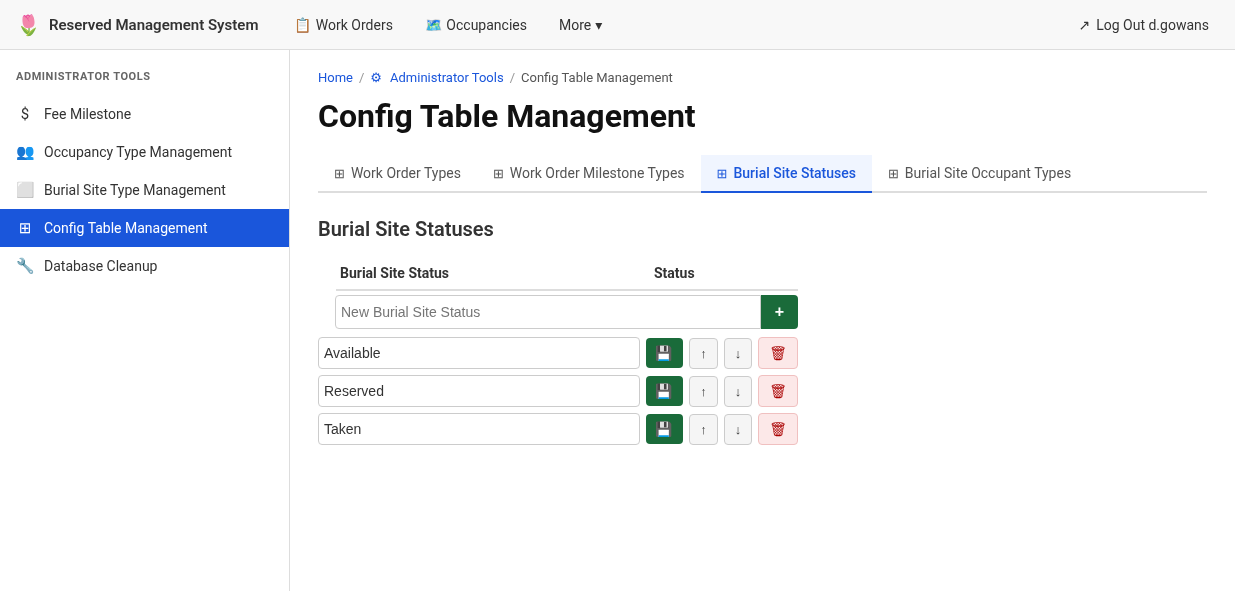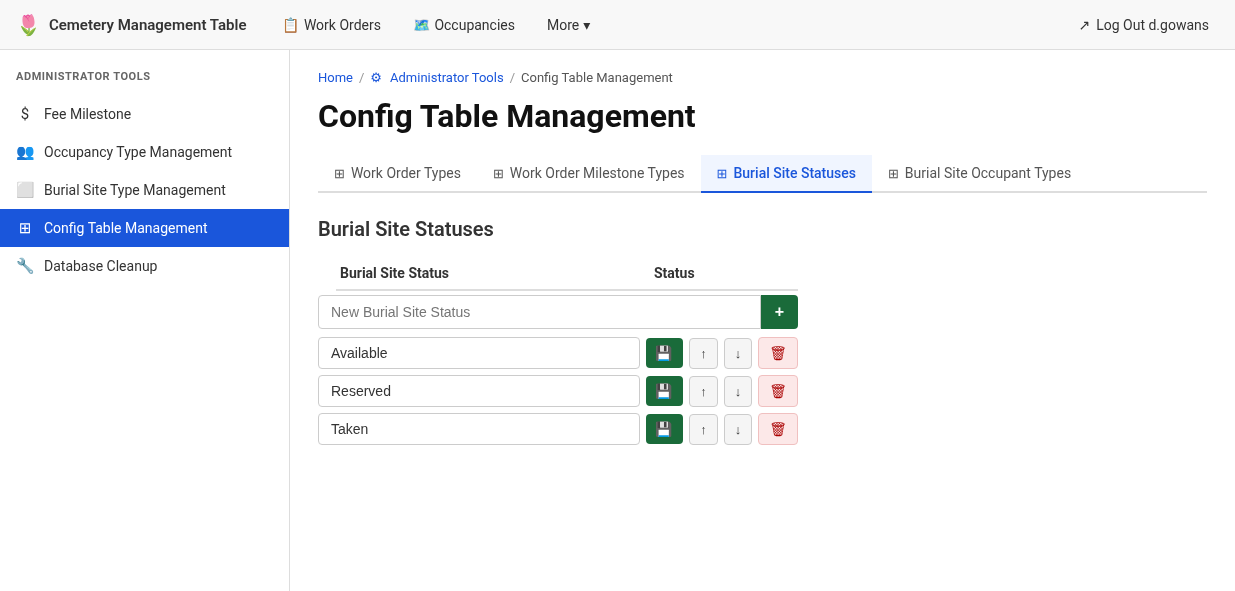--- a/index.html
+++ b/index.html
@@ -93,35 +93,35 @@
       font-weight: 700; font-size: 14px; padding: 8px 4px; border-bottom: 2px solid #ddd;
       margin-bottom: 4px;
       margin-left: 18px;
     }
 
     
     .input-row {
       display: flex; align-items: center; margin-bottom: 8px; gap: 0;
     }
     .input-row input {
-      flex: 1; padding: 8px 12px; border: 1px solid #ccc; border-radius: 4px 0 0 4px;
-      font-size: 14px; color: #999; outline: none;
+      flex: 1; padding: 8px 5px; border: 1px solid #ccc; border-radius: 4px 0 0 4px;
+      font-size: 14px; color: #999; outline: none; margin-left: 17px;
     }
     .btn-add {
       background: #1a6b3a; color: #fff; border: none; padding: 8px 14px;
       border-radius: 0 4px 4px 0; cursor: pointer; font-size: 16px; font-weight: 700;
       display: flex; align-items: center; justify-content: center;
     }
 
     
     .data-row {
       display: flex; align-items: center; gap: 6px; margin-bottom: 6px;
     }
     .data-row input {
-      flex: 1; padding: 7px 12px; border: 1px solid #ccc; border-radius: 4px;
+      flex: 1; padding: 7px 5px; border: 1px solid #ccc; border-radius: 4px;
       font-size: 14px; color: #333; outline: none;
     }
     .btn-save {
       background: #1a6b3a; color: #fff; border: none; padding: 7px 10px;
       border-radius: 4px; cursor: pointer; font-size: 14px;
       display: flex; align-items: center; justify-content: center;
     }
     .btn-up, .btn-down {
       background: #f5f5f5; color: #333; border: 1px solid #ccc;
       padding: 7px 10px; border-radius: 4px; cursor: pointer; font-size: 13px;
@@ -132,21 +132,21 @@
       padding: 7px 10px; border-radius: 4px; cursor: pointer; font-size: 14px;
       display: flex; align-items: center; justify-content: center;
     }
   </style>
 </head>
 <body>
 
 <nav class="navbar">
   <div class="navbar-brand">
     <span class="logo">🌷</span>
-    <span>Cemetery Management Table</span>
+    <span>Reserved Management System</span>
   </div>
   <a class="nav-link">
     <span>📋</span>
     <span>Work Orders</span>
   </a>
   <a class="nav-link">
     <span>🗺️</span>
     <span>Occupancies</span>
   </a>
   <div class="nav-more">

